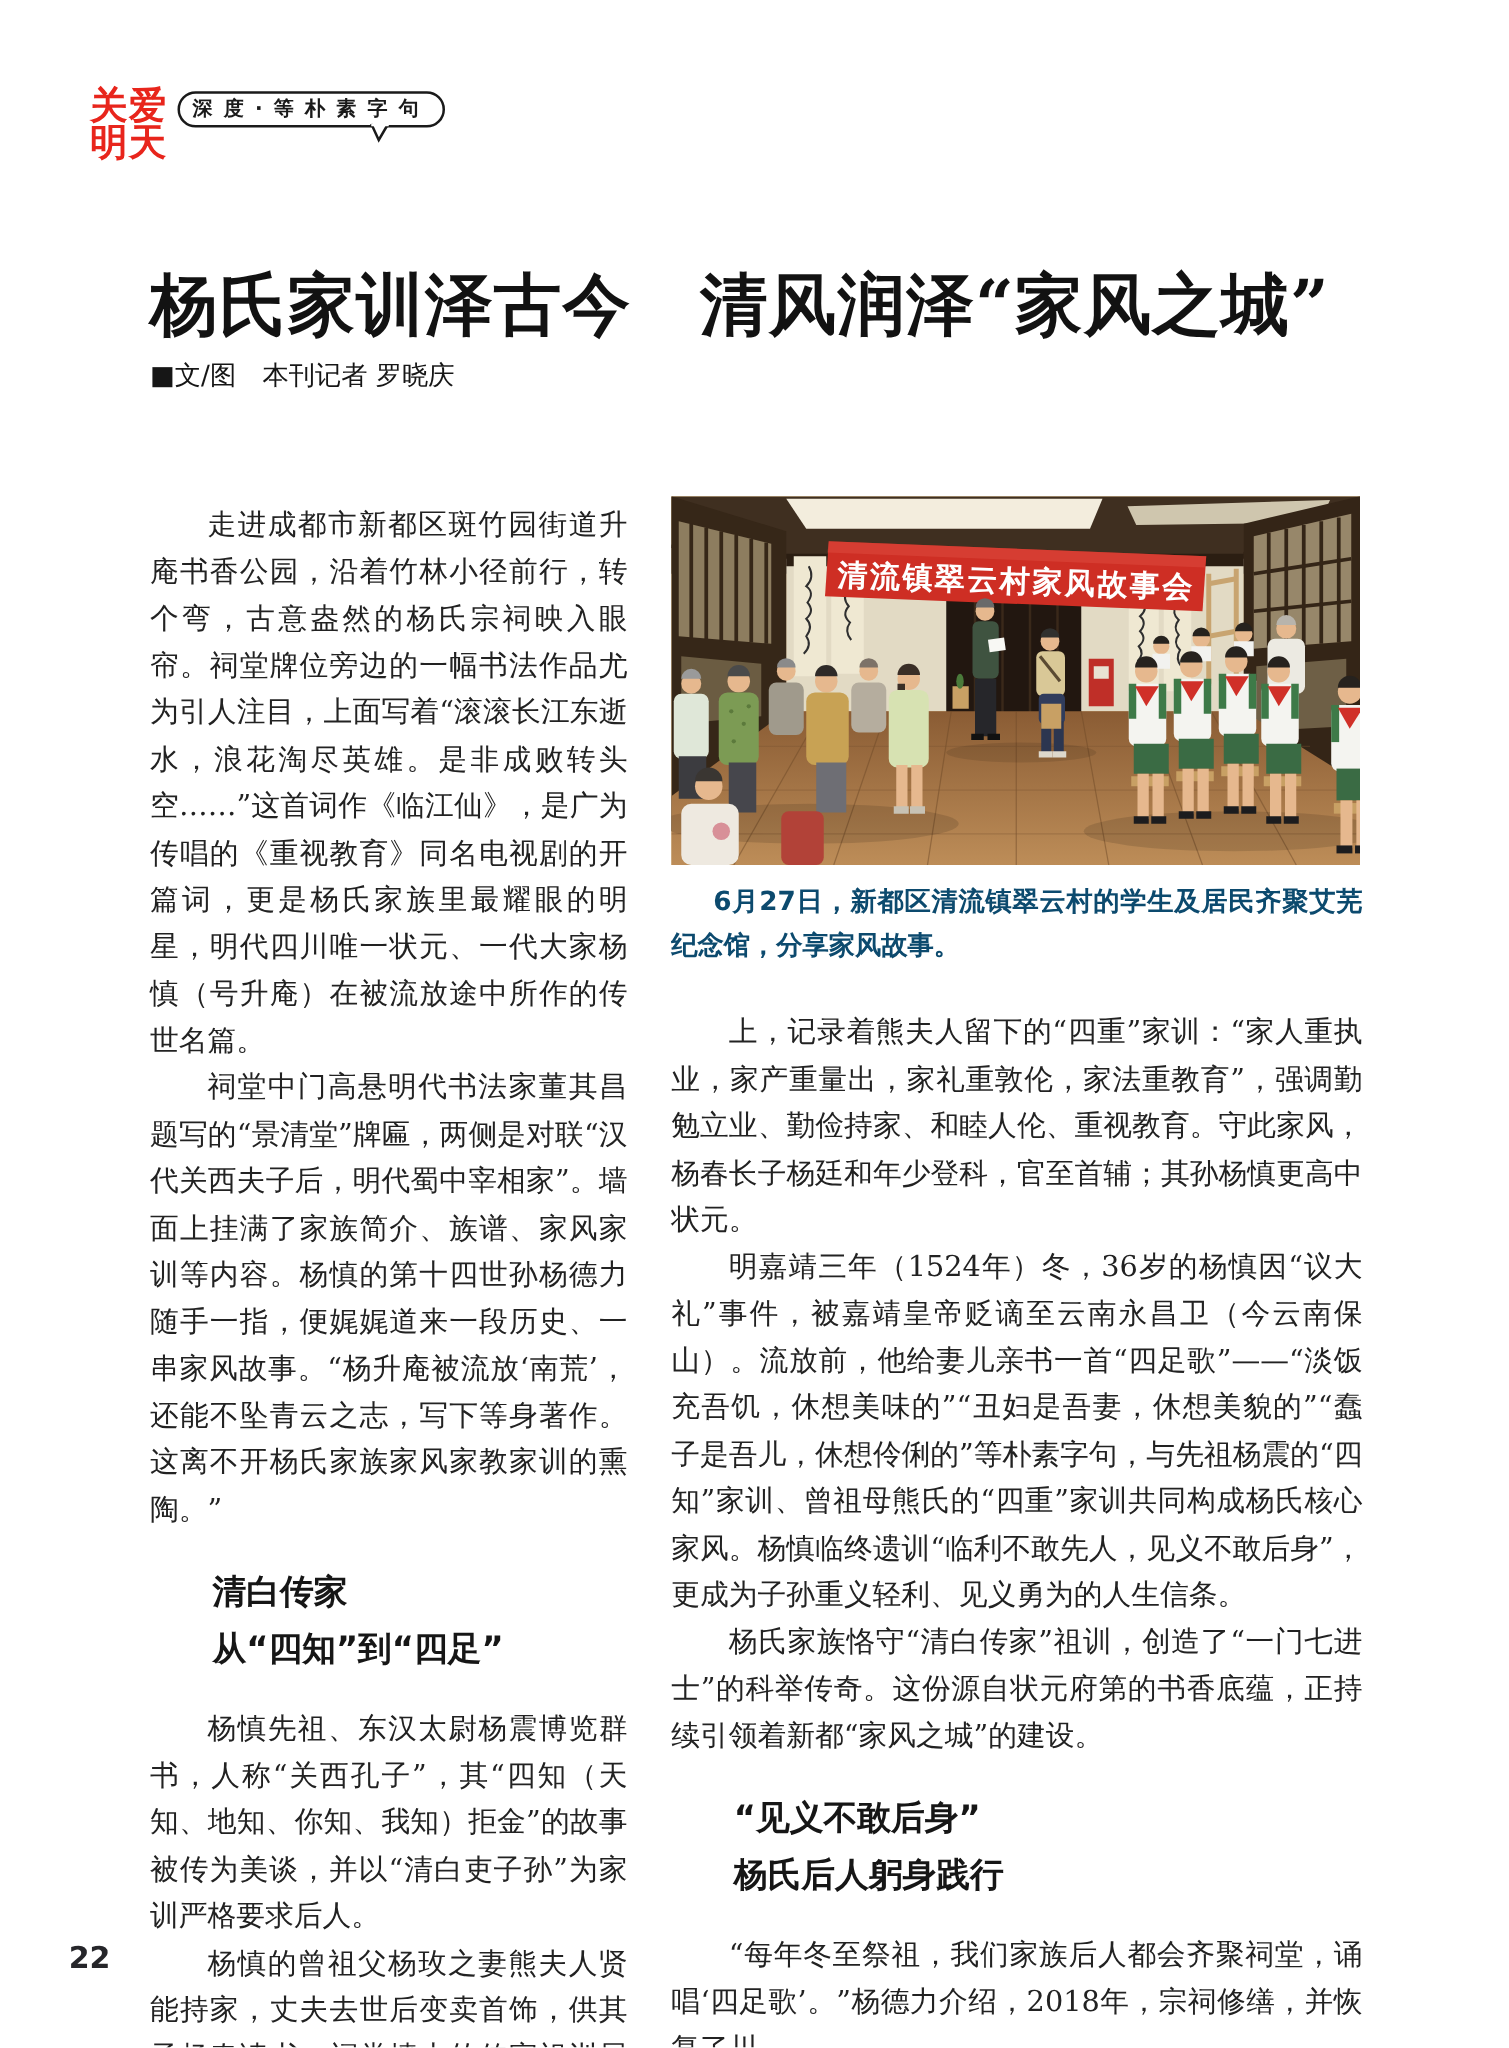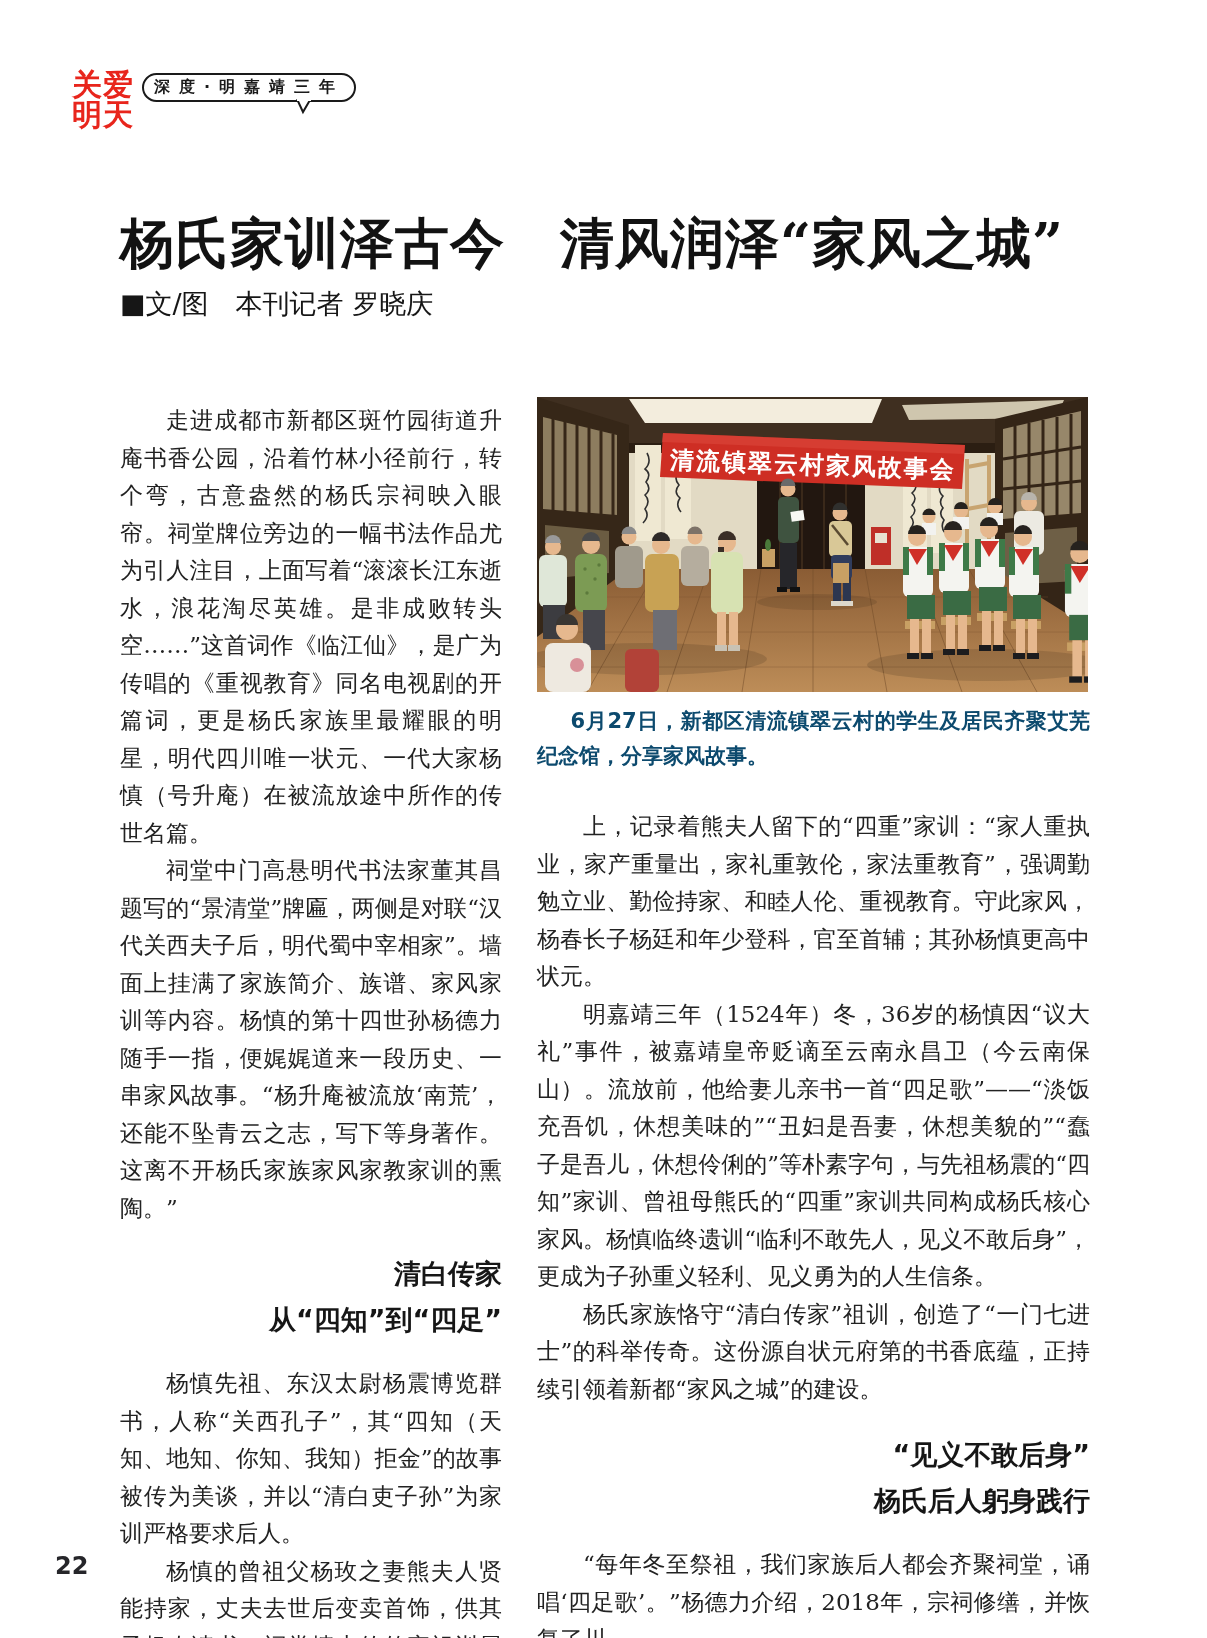--- a/index.html
+++ b/index.html
@@ -21,30 +21,30 @@
                 font-family:"DejaVu Sans","Liberation Sans",sans-serif;font-size:16px;
                 letter-spacing:9px;color:#1a1a1a;font-weight:bold;}
   .pill-tail{position:absolute;left:72%;top:24px;}
 
   
   .headline{position:absolute;left:120px;top:208px;font-size:54px;font-weight:bold;
             color:#121212;letter-spacing:1px;white-space:nowrap;
             font-family:"DejaVu Serif","Liberation Serif",serif;}
   .byline{position:absolute;left:120px;top:286px;
           font-family:"DejaVu Sans","Liberation Sans",sans-serif;
-          font-size:27px;color:#161616;}
+          font-size:21px;color:#161616;}
 
   
   .col-left{position:absolute;left:120px;top:402px;width:382px;}
   .col-right{position:absolute;left:537px;top:397px;width:553px;}
   .bodytext p{margin:0;text-indent:2em;text-align:justify;
               font-size:23px;line-height:37.5px;color:#222;}
   .sec-heading{font-family:"DejaVu Sans","Liberation Sans",sans-serif;font-weight:bold;
                font-size:27px;line-height:46px;color:#161616;
-               margin:24px 0 22px 50px;text-align:right;}
+               margin:24px 0 22px 50px;}
   .sec-heading div{white-space:nowrap;}
 
   
   .photo-frame{width:551px;height:295px;overflow:hidden;background:#caa977;}
   .caption{margin-top:12px;font-family:"DejaVu Sans","Liberation Sans",sans-serif;
            font-weight:bold;font-size:21px;line-height:35px;color:#0c4a6e;
            text-indent:1.6em;text-align:justify;}
   .after-caption{margin-top:34px;}
 
   .page-number{position:absolute;left:55px;top:1552px;
@@ -58,21 +58,21 @@
 
 <div class="page">
 
   <div class="masthead">
     <div class="logo-cn">
       <div>关爱</div>
       <div>明天</div>
     </div>
     <div class="logo-right">
       <div class="tagline-pill">
-        <span>深度·明嘉靖三年</span>
+        <span>深度·等朴素字句</span>
         <svg class="pill-tail" width="18" height="16">
           <path d="M2,0 L8,13 L15,1" fill="#ffffff" stroke="#1a1a1a" stroke-width="2"></path>
           <rect x="2" y="0" width="14" height="2" fill="#ffffff"></rect>
         </svg>
       </div>
     </div>
   </div>
 
   <div class="headline">杨氏家训泽古今　清风润泽“家风之城”</div>
   <div class="byline">■文/图　本刊记者 罗晓庆</div>

